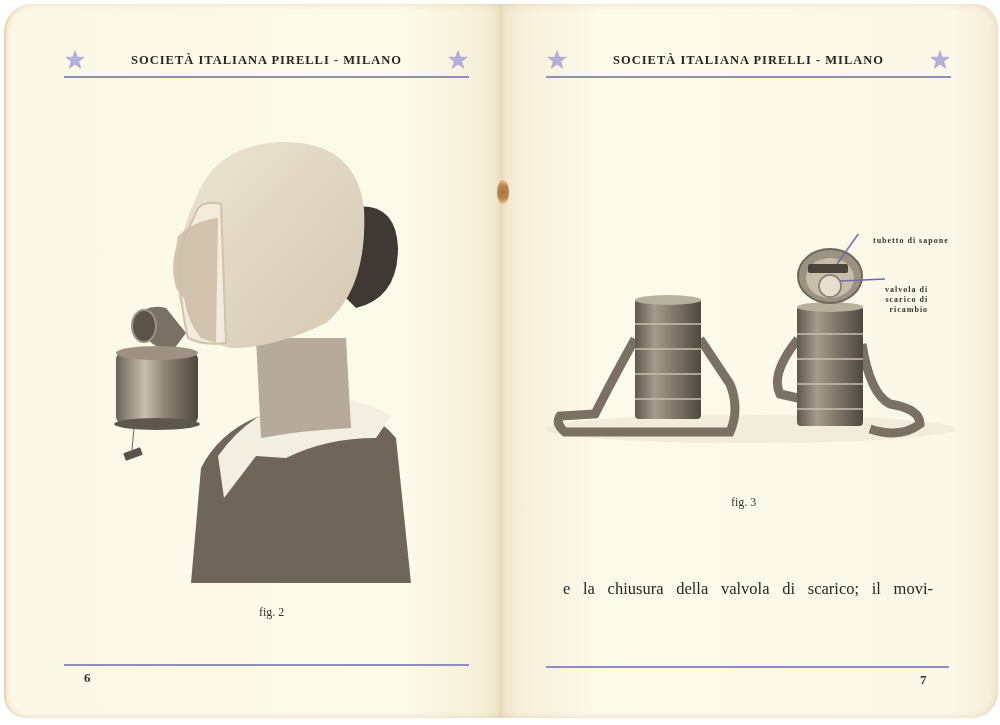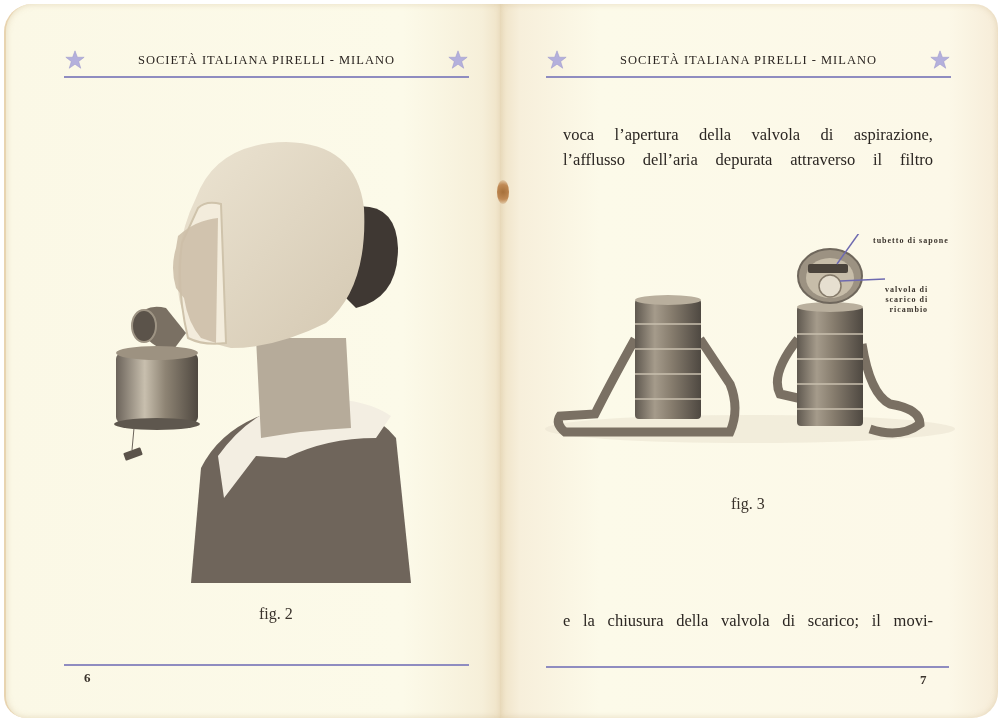--- a/index.html
+++ b/index.html
@@ -29,41 +29,41 @@
       background: linear-gradient(to right, #efe2c6 0%, #f7efdb 4%, #fcfae9 20%, #fcf8e8 90%, #f6ecd8 100%);
     }
     .running-head {
       position: absolute; top: 44px; height: 24px;
       display: flex; align-items: center; justify-content: space-between;
     }
     .left .running-head { left: 58px; width: 405px; }
     .right .running-head { left: 46px; width: 405px; }
     .head-title {
       font-family: "Liberation Serif", serif;
-      font-weight: normal; font-size: 12.5px; letter-spacing: 1px;
+      font-weight: bold; font-size: 12.5px; letter-spacing: 1px;
       color: #2a2420;
     }
     .star { width: 22px; height: 22px; display: block; }
     .rule {
       position: absolute; height: 2px; background: #8f8cc0;
     }
     .left .rule.top { left: 58px; top: 72px; width: 405px; }
     .right .rule.top { left: 46px; top: 72px; width: 405px; }
     .left .rule.bottom { left: 58px; top: 660px; width: 405px; }
     .right .rule.bottom { left: 46px; top: 662px; width: 403px; }
     .body-text {
       position: absolute; left: 63px; width: 370px;
       font-family: "Liberation Serif", serif;
       font-size: 16.5px; line-height: 25px; color: #2b2622;
       text-align: justify; text-align-last: justify;
     }
     .body-text .line { display: block; white-space: nowrap; text-align: justify; text-align-last: justify; }
     .caption {
       position: absolute; font-family: "Liberation Serif", serif;
-      font-size: 16px; color: #3a332c;
+      font-size: 12px; color: #3a332c;
     }
     .folio {
       position: absolute; font-family: "Liberation Serif", serif;
       font-size: 13px; font-weight: bold; color: #3a332c;
     }
     .figure { position: absolute; }
     .callout {
       position: absolute; font-family: "Liberation Serif", serif;
       font-weight: bold; font-size: 8px; letter-spacing: 1px; color: #3a332c; line-height: 10px;
     }
@@ -139,24 +139,20 @@
       <svg class="star" viewBox="0 0 24 24">
         <polygon points="12,2 14.6,9 22,9 16,13.6 18.3,21 12,16.6 5.7,21 8,13.6 2,9 9.4,9" fill="#b4b0dc" stroke="#9d98cc" stroke-width="0.6"></polygon>
       </svg>
       <span class="head-title">SOCIETÀ ITALIANA PIRELLI - MILANO</span>
       <svg class="star" viewBox="0 0 24 24">
         <polygon points="12,2 14.6,9 22,9 16,13.6 18.3,21 12,16.6 5.7,21 8,13.6 2,9 9.4,9" fill="#b4b0dc" stroke="#9d98cc" stroke-width="0.6"></polygon>
       </svg>
     </div>
     <div class="rule top"></div>
 
-    <div class="body-text" style="top:118px;">
-      <span class="line">voca l’apertura della valvola di aspirazione,</span>
-      <span class="line">l’afflusso dell’aria depurata attraverso il filtro</span>
-    </div>
 
     <svg class="figure" style="left:40px; top:230px;" width="420" height="210" viewBox="0 0 420 210">
       <defs>
         <linearGradient id="cylG" x1="0" x2="1">
           <stop offset="0" stop-color="#5f584f"></stop>
           <stop offset="0.3" stop-color="#a59b8b"></stop>
           <stop offset="0.55" stop-color="#877d6e"></stop>
           <stop offset="1" stop-color="#4e4841"></stop>
         </linearGradient>
       </defs>
@@ -195,21 +191,21 @@
 
     <div class="callout" style="left:373px; top:212px;margin-top:20px;">tubetto di sapone</div>
     <div class="callout" style="left:385px; top:281px; text-align:right;">
       <div>valvola di</div>
       <div>scarico di</div>
       <div>ricambio</div>
     </div>
 
     <div class="caption" style="left:231px; top:491px;">fig. 3</div>
 
-    <div class="body-text" style="top:572px;margin-top:32px;">
+    <div class="body-text" style="top:572px;">
       <span class="line">e la chiusura della valvola di scarico; il movi-</span>
     </div>
 
     <div class="rule bottom"></div>
     <div class="folio" style="left:420px; top:668px;">7</div>
   </div>
 
   <div class="gutter-stain"></div>
 </div>
 

